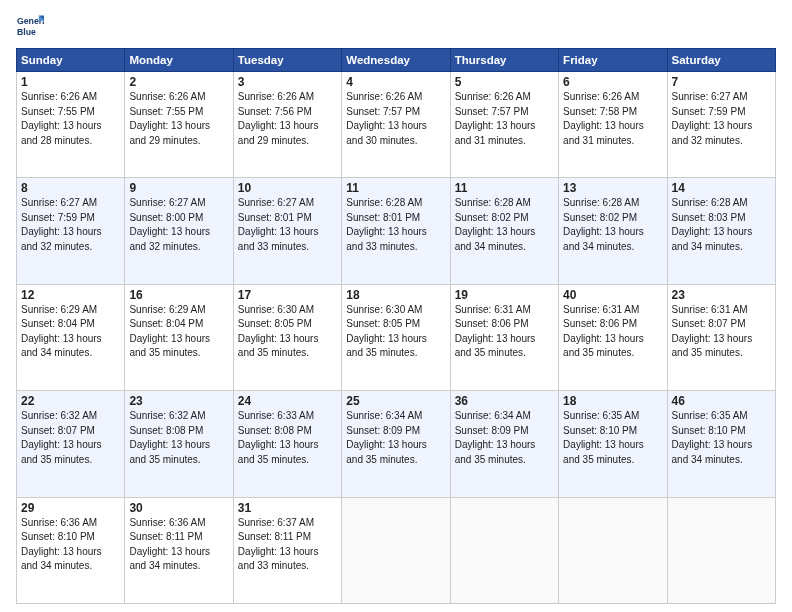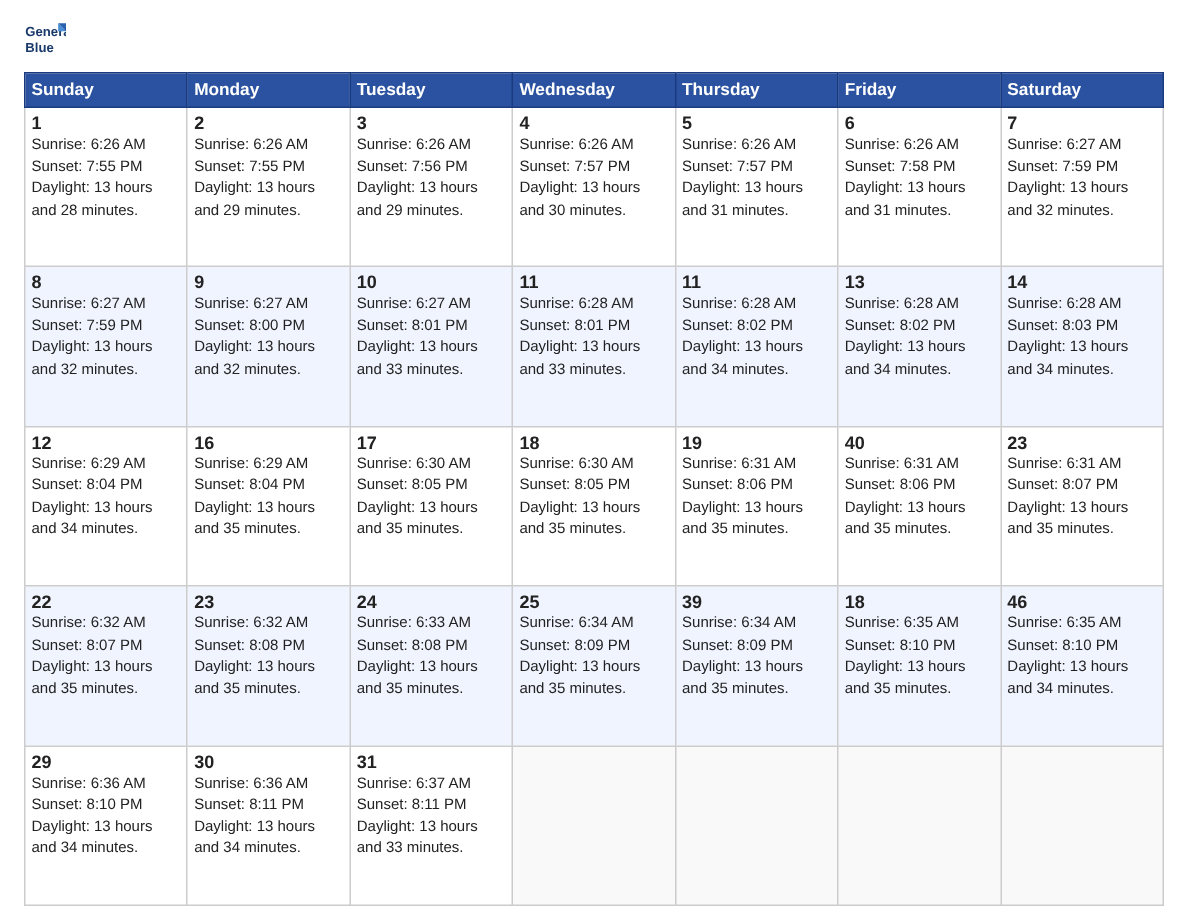--- a/index.html
+++ b/index.html
@@ -351,21 +351,21 @@
           <td>
             <span class="day-num">25</span>
             <div class="cell-text">
               <div>Sunrise: 6:34 AM</div>
               <div>Sunset: 8:09 PM</div>
               <div>Daylight: 13 hours</div>
               <div>and 35 minutes.</div>
             </div>
           </td>
           <td>
-            <span class="day-num">39</span>
+            <span class="day-num">36</span>
             <div class="cell-text">
               <div>Sunrise: 6:34 AM</div>
               <div>Sunset: 8:09 PM</div>
               <div>Daylight: 13 hours</div>
               <div>and 35 minutes.</div>
             </div>
           </td>
           <td>
             <span class="day-num">18</span>
             <div class="cell-text">

